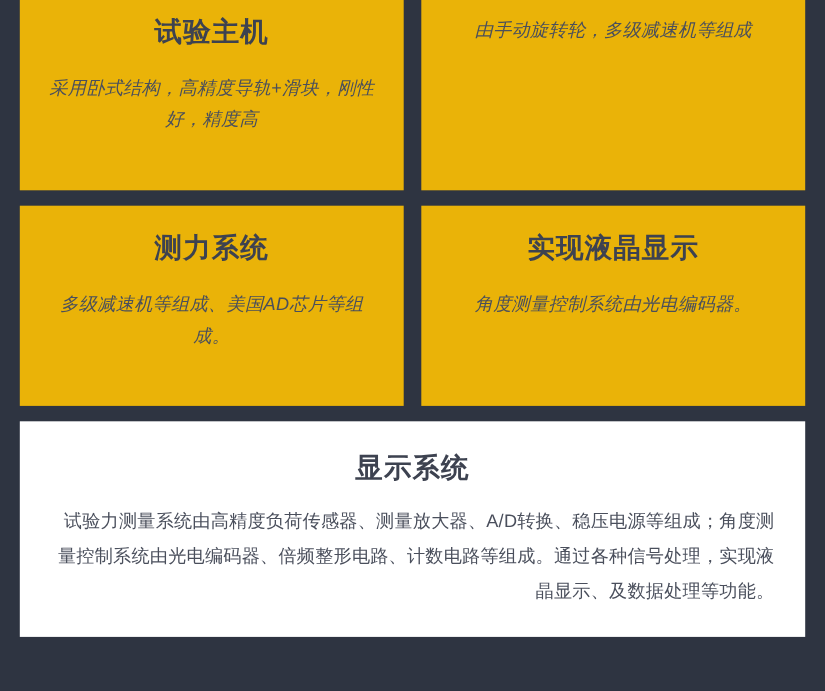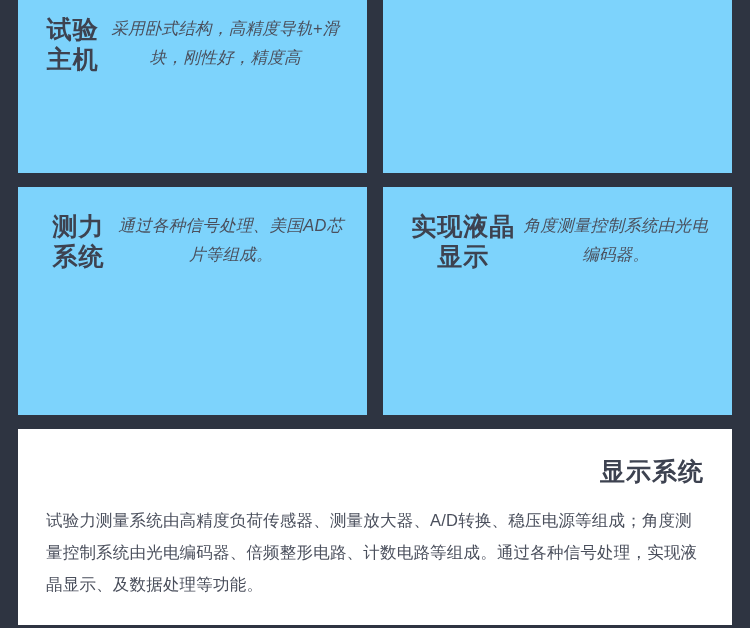--- a/index.html
+++ b/index.html
@@ -22,34 +22,34 @@
     padding: 0 18px;
   }
   .grid {
     display: flex;
     flex-wrap: wrap;
     justify-content: space-between;
     gap: 14px 14px;
     padding-top: 0;
   }
   .card {
-    background: #7dd3fc;
+    background: #eab308;
     width: 349px;
     box-sizing: border-box;
     display: flex;
-    flex-direction: row;
-    align-items: flex-start;
+    flex-direction: column;
+    align-items: center;
     justify-content: flex-start;
   }
   .card-top {
     height: 173px;
     padding: 14px 22px 0 22px;
   }
   .card-mid {
-    height: 228px;
+    height: 182px;
     padding: 24px 22px 0 22px;
   }
   .card-title {
     font-size: 25px;
     font-weight: bold;
     color: #3d4250;
     letter-spacing: 1px;
     margin: 0 0 22px 0;
     text-align: center;
     line-height: 1.2;
@@ -69,49 +69,50 @@
     box-sizing: border-box;
     margin-top: 14px;
     padding: 26px 28px 24px 28px;
   }
   .wide-title {
     font-size: 25px;
     font-weight: bold;
     color: #3d4250;
     margin: 0 0 16px 0;
     letter-spacing: 1px;
-    text-align: right;
+    text-align: center;
   }
   .wide-body {
     font-size: 16.5px;
     color: #4a4f5c;
     line-height: 1.95;
-    text-align: left;
+    text-align: right;
     margin: 0;
     letter-spacing: 0.2px;
   }
 </style>
 </head>
 <body>
 
 <div class="page">
 
   <div class="grid">
 
     <div class="card card-top">
       <div class="card-title">试验主机</div>
       <div class="card-body">采用卧式结构，高精度导轨+滑块，刚性好，精度高</div>
     </div>
 
     <div class="card card-top">
+      <div class="card-body">由手动旋转轮，多级减速机等组成</div>
     </div>
 
     <div class="card card-mid">
       <div class="card-title">测力系统</div>
-      <div class="card-body">通过各种信号处理、美国AD芯片等组成。</div>
+      <div class="card-body">多级减速机等组成、美国AD芯片等组成。</div>
     </div>
 
     <div class="card card-mid">
       <div class="card-title">实现液晶显示</div>
       <div class="card-body">角度测量控制系统由光电编码器。</div>
     </div>
 
   </div>
 
   <div class="wide-card">

